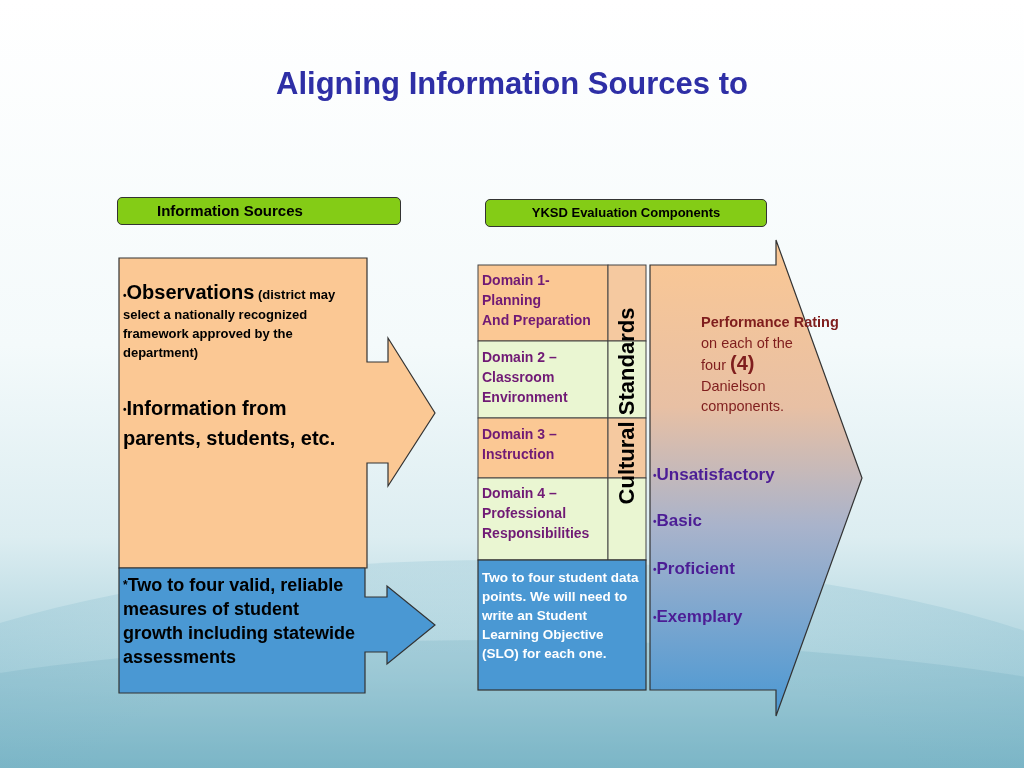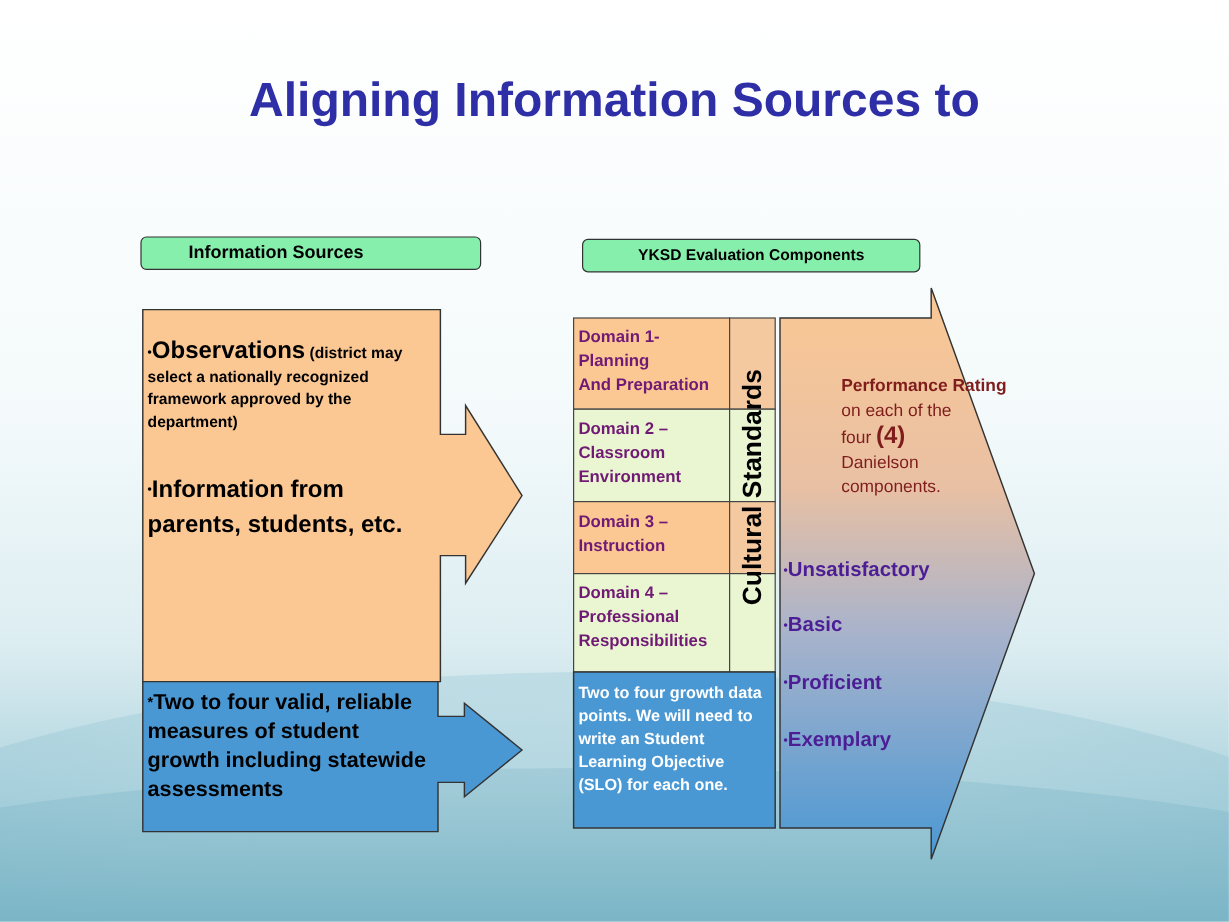--- a/index.html
+++ b/index.html
@@ -6,22 +6,22 @@
   body {
     width:1024px; height:768px; position:relative; overflow:hidden;
     font-family:"Liberation Sans", sans-serif;
     background: linear-gradient(180deg, #ffffff 0%, #f4fafb 45%, #dcedf1 70%, #a9d1dc 88%, #7fb9c9 100%);
   }
   .wave1 { position:absolute; left:-200px; top:560px; width:1400px; height:420px; border-radius:50%;
            background: radial-gradient(ellipse at center, rgba(255,255,255,0.0) 40%, rgba(120,180,200,0.25) 75%); }
   .wave2 { position:absolute; left:-300px; top:640px; width:1600px; height:300px; border-radius:50%;
            background: rgba(110,170,190,0.25); }
   .title { position:absolute; left:0; top:55px; width:1024px; text-align:center;
-           font-size:40px; font-weight:bold; color:#2e2fa6; line-height:58px; }
-  .hdr { position:absolute; height:28px; background:#86efac; border:1px solid #333; border-radius:5px;
+           font-size:31px; font-weight:bold; color:#2e2fa6; line-height:58px; }
+  .hdr { position:absolute; height:28px; background:#84cc16; border:1px solid #333; border-radius:5px;
          font-weight:bold; color:#000; box-sizing:border-box; line-height:26px; }
   .hdr.left { left:117px; top:197px; width:284px; font-size:15px; padding-left:39px; }
   .hdr.right { left:485px; top:199px; width:282px; font-size:13px; text-align:center; }
   svg.shapes { position:absolute; left:0; top:0; }
   .txt { position:absolute; color:#000; font-weight:bold; }
   .obs { left:123px; top:283px; width:240px; font-size:13px; line-height:19px; }
   .obs .big { font-size:20px;margin-top:40px; }
   .info { left:123px; top:394px; width:240px; font-size:20px; line-height:28px; }
   .other { left:123px; top:503px; width:240px; font-size:13px; line-height:22px; }
   .other .big { font-size:20px; }
@@ -110,21 +110,21 @@
 <div class="dom" style="top:483px">
   <div>Domain 4 –</div>
   <div>Professional</div>
   <div>Responsibilities</div>
 </div>
 
 <div class="cult">
   <span>Cultural  Standards</span>
 </div>
 
-<div class="slo">Two to  four growth data points.  We will need to write an Student Learning Objective   (SLO) for each one.</div>
+<div class="slo">Two to  four student data points.  We will need to write an Student Learning Objective   (SLO) for each one.</div>
 
 <div class="perf">
   <b>Performance Rating</b><span> on  each of  the</span><br>
   <span>four </span><span class="four">(4)</span><br>
   <span>Danielson components.</span>
 </div>
 
 <div class="rating" style="top:465px"><span class="bullet">•</span><span>Unsatisfactory</span></div>
 <div class="rating" style="top:511px"><span class="bullet">•</span><span>Basic</span></div>
 <div class="rating" style="top:559px"><span class="bullet">•</span><span>Proficient</span></div>

